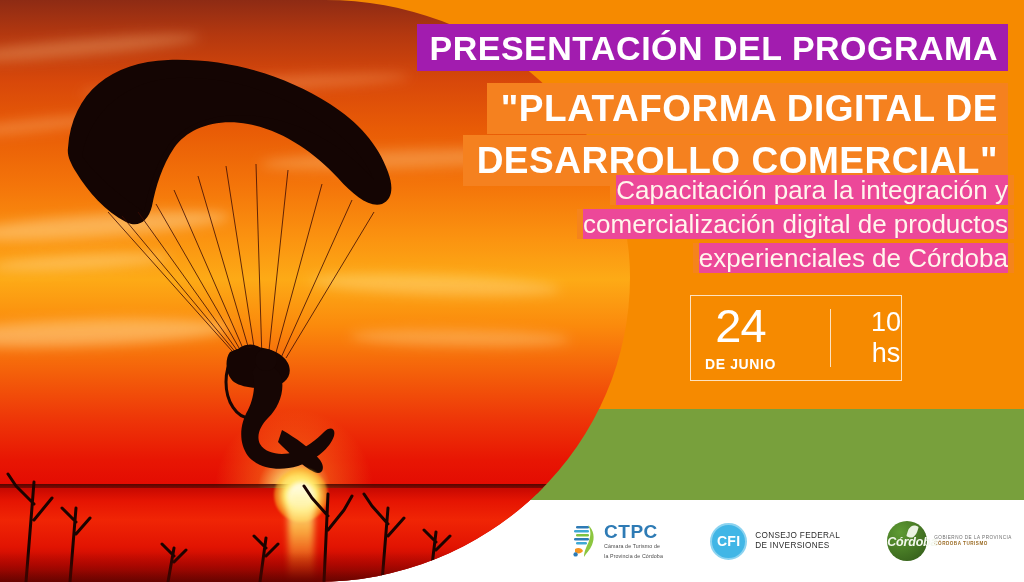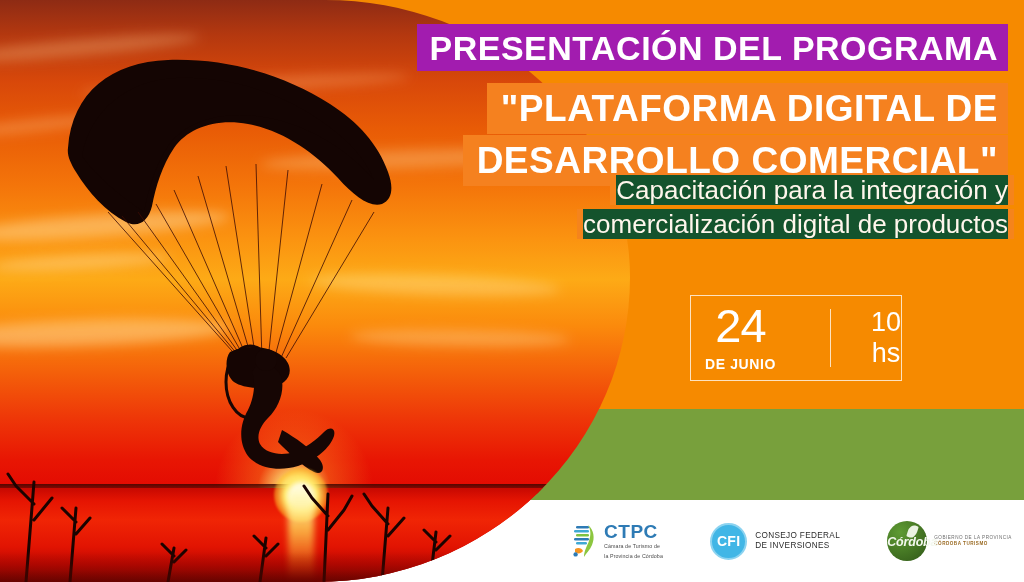--- a/index.html
+++ b/index.html
@@ -164,21 +164,21 @@
     position: absolute;
     left: 420px; top: 174px;
     width: 588px;
     text-align: right;
     color: #FFF6EC;
     font-size: 26px;
     line-height: 1.30;
     font-weight: normal;
   }
   .subtitle span {
-    background: #14532d;
+    background: #ec4899;
     box-shadow: 6px 0 0 #F5841C, -6px 0 0 #F5841C;
     text-align: center;
   }
 
   
   .datebox {
     position: absolute;
     left: 690px; top: 295px;
     width: 210px; height: 84px;
     border: 1px solid rgba(255,255,255,0.75);
@@ -397,20 +397,21 @@
 
   <div class="title-block">
     <div class="title-line title-1">PRESENTACIÓN DEL PROGRAMA</div><br>
     <div class="title-line title-2">"PLATAFORMA DIGITAL DE</div><br>
     <div class="title-line title-3">DESARROLLO COMERCIAL"</div>
   </div>
 
   <div class="subtitle">
     <span>Capacitación para la integración y</span><br>
     <span>comercialización digital de productos</span><br>
+    <span>experienciales de Córdoba</span>
   </div>
 
   <div class="datebox">
     <div class="left">
       <div class="daynum">24</div>
       <div class="month">DE JUNIO</div>
     </div>
     <div class="divider"></div>
     <div class="right">10 hs</div>
   </div>

